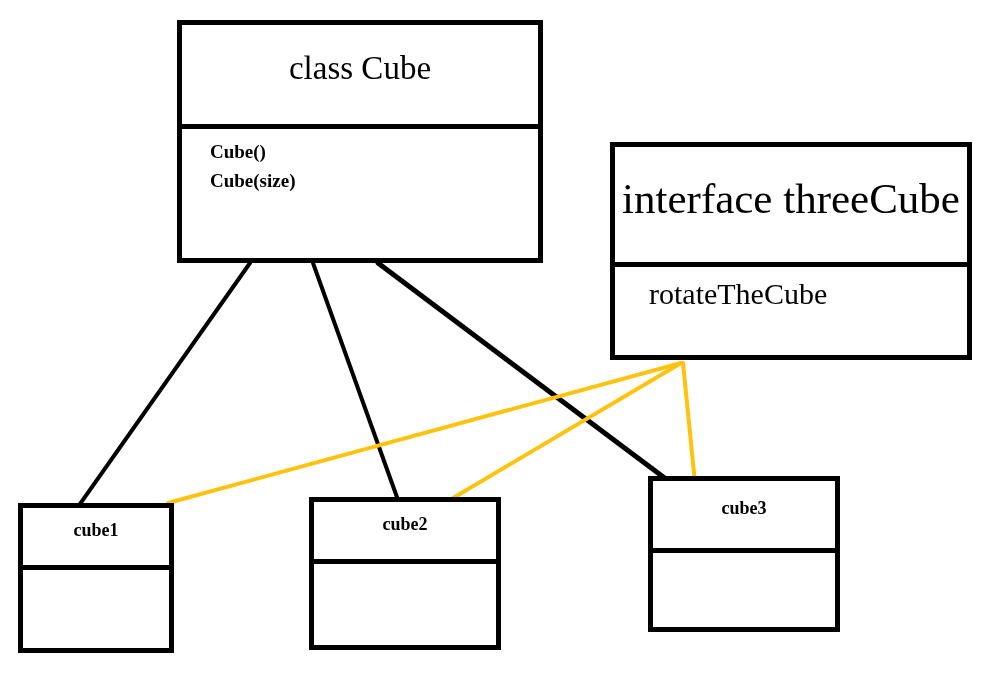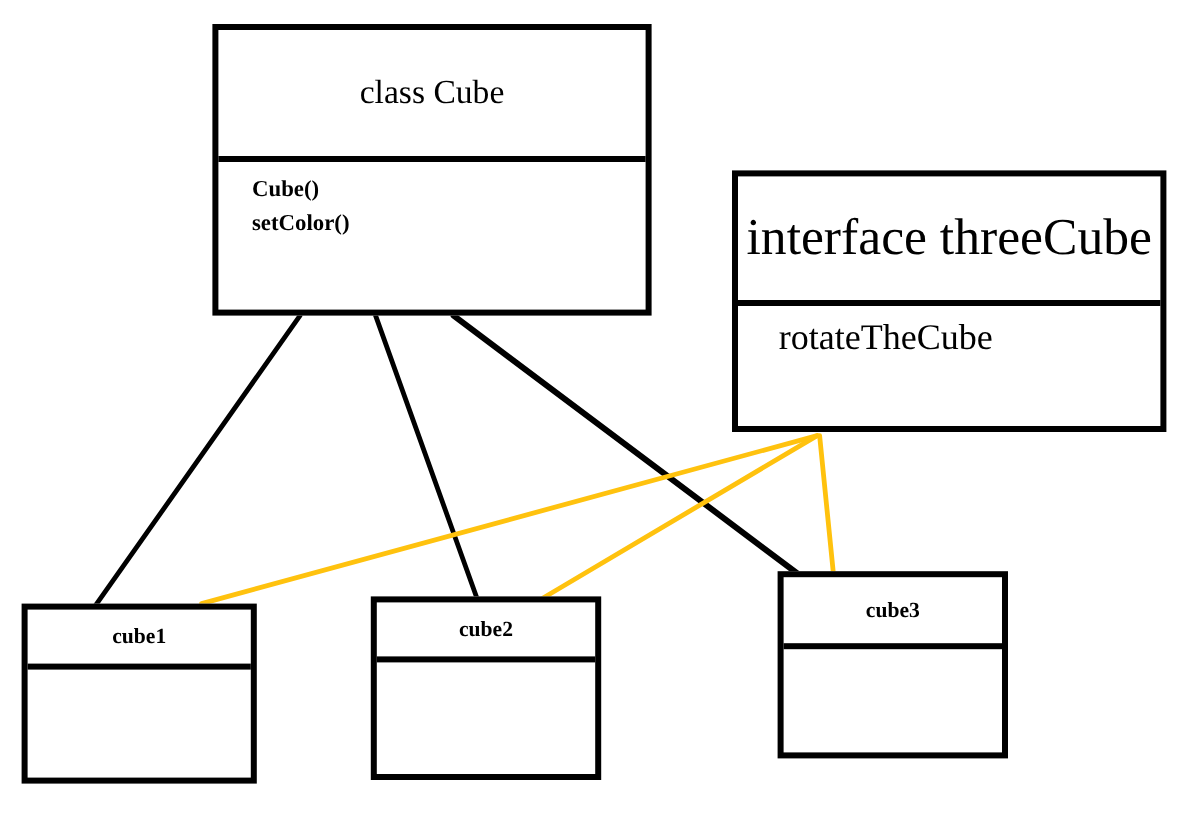--- a/index.html
+++ b/index.html
@@ -41,36 +41,37 @@
     font-weight: 400;
   }
   .box-body {
     box-sizing: border-box;
     border-top: 5px solid #000000;
     flex: 1 1 auto;
     display: flex;
     flex-direction: column;
     justify-content: flex-start;
     overflow: hidden;
+    margin-top: 12px;
   }
   .member {
     color: #000000;
     white-space: nowrap;
   }
 
   
   #class-cube {
     left: 177px;
     top: 20px;
     width: 366px;
     height: 243px;
   }
   #class-cube .box-title {
-    height: 105px;
-    font-size: 28px;
+    height: 87px;
+    font-size: 33px;
   }
   #class-cube .box-body {
     padding: 8px 0 0 28px;
   }
   #class-cube .member {
     font-size: 19px;
     font-weight: bold;
     line-height: 1.53;
   }
 
@@ -95,21 +96,21 @@
   }
   #interface-threecube .member.indent {
     padding-left: 14px;
   }
 
   
   .instance-box .box-title {
     font-size: 18px;
     font-weight: bold;
   }
-  #cube1 { left: 18px;  top: 503px; width: 196px; height: 150px; }
+  #cube1 { left: 18px;  top: 503px; width: 156px; height: 150px; }
   #cube1 .box-title { height: 45px; }
   #cube2 { left: 309px; top: 497px; width: 192px; height: 153px; }
   #cube2 .box-title { height: 45px; }
   #cube3 { left: 648px; top: 476px; width: 192px; height: 156px; }
   #cube3 .box-title { height: 55px; }
 </style>
 </head>
 <body>
 
 <div id="canvas">
@@ -122,21 +123,21 @@
 
     <line x1="681" y1="363" x2="168" y2="503" stroke="#FFC20E" stroke-width="4" stroke-linecap="round"></line>
     <line x1="681" y1="363" x2="448" y2="501" stroke="#FFC20E" stroke-width="4" stroke-linecap="round"></line>
     <line x1="683" y1="363" x2="696" y2="493" stroke="#FFC20E" stroke-width="4" stroke-linecap="round"></line>
   </svg>
 
   <div class="uml-box" id="class-cube">
     <div class="box-title">class Cube</div>
     <div class="box-body">
       <div class="member">Cube()</div>
-      <div class="member">setColor()</div>
+      <div class="member">Cube(size)</div>
     </div>
   </div>
 
   <div class="uml-box" id="interface-threecube">
     <div class="box-title">interface threeCube</div>
     <div class="box-body">
       <div class="member">rotateTheCube</div>
     </div>
   </div>
 

